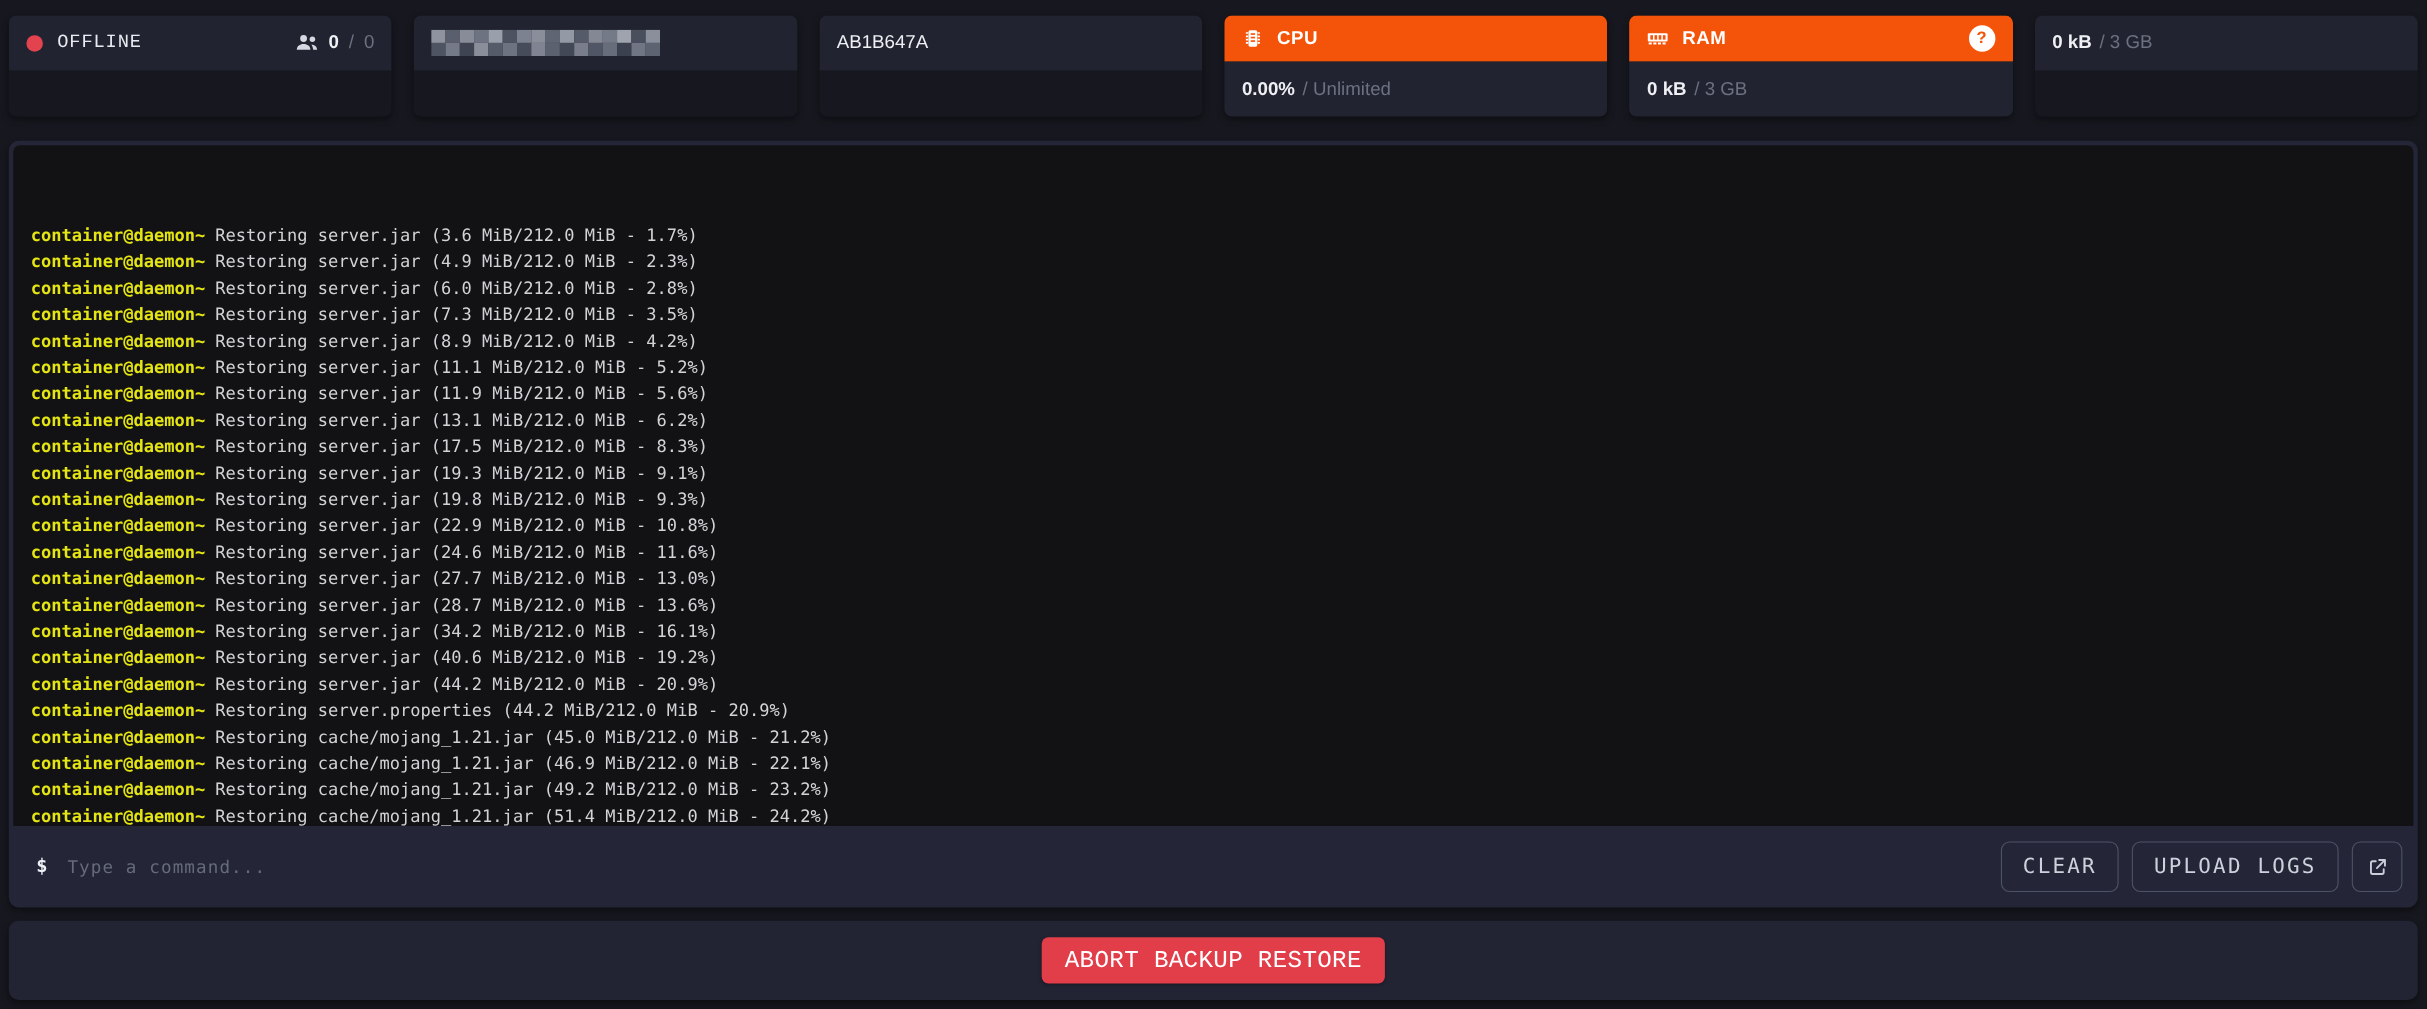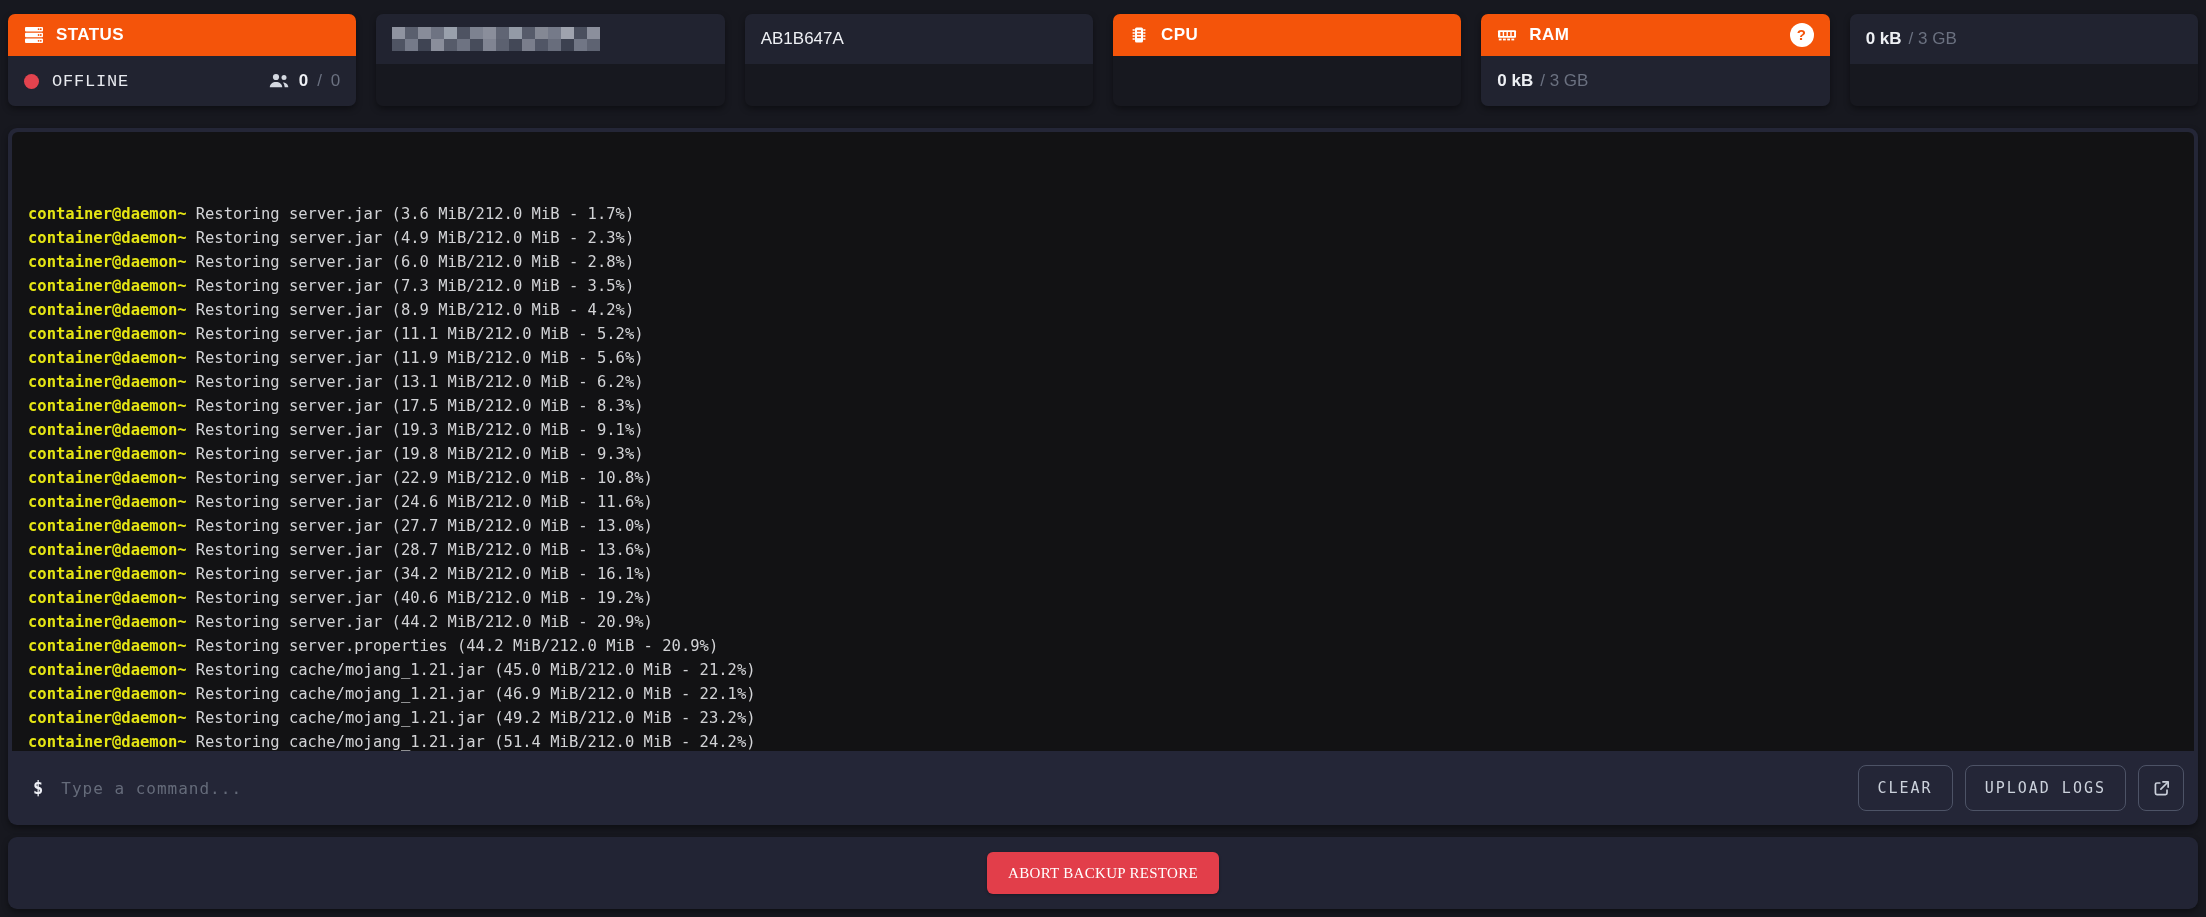--- a/index.html
+++ b/index.html
@@ -70,65 +70,47 @@
     font-family:"DejaVu Sans Mono", monospace;
     color:#eef0f6; font-size:17px; font-weight:700; margin:0 16px 0 7px;
   }
   .cmd-input {
     flex:1; background:transparent; border:none; outline:none;
     font-family:"DejaVu Sans Mono", monospace; font-size:16px; letter-spacing:1px;
     color:#cfd3dc;
   }
   .cmd-input::placeholder { color:#656b7a; opacity:1; }
   .cbtn {
-    font-family:"DejaVu Sans Mono", monospace; font-size:15px; letter-spacing:2px;
+    font-family:"DejaVu Sans Mono", monospace; font-size:19px; letter-spacing:2px;
     color:#ccd2dc; background:transparent;
     border:1px solid #4d5366; border-radius:8px;
     height:46px; padding:0 19px; margin-left:12px; cursor:pointer;
     display:flex; align-items:center; justify-content:center;
   }
   .cbtn.icon-only { width:46px; padding:0; }
   
   .footer-bar {
     margin:12px 8px 8px 8px; height:72px;
     background:#222434; border-radius:9px;
     display:flex; align-items:center; justify-content:center;
     box-shadow:0 3px 6px rgba(0,0,0,.4);
   }
   .abort-btn {
     background:var(--abort); color:#ffffff;
     border:none; border-radius:6px; height:42px; padding:0 21px;
-    font-family:Liberation Serif, serif; font-size:15px; letter-spacing:.3px;
+    font-family:Liberation Mono, monospace; font-size:22px; letter-spacing:.3px;
     cursor:pointer; box-shadow:0 1px 3px rgba(0,0,0,.3);
   }
 </style>
 </head>
 <body>
 
 <div class="cards">
 
   <div class="card">
-    <div class="card-header">
-      <svg viewBox="0 0 20 20" width="20" height="20">
-        <g fill="#fff">
-          <rect x="1" y="2" width="18" height="4.4" rx="1"></rect>
-          <rect x="1" y="7.8" width="18" height="4.4" rx="1"></rect>
-          <rect x="1" y="13.6" width="18" height="4.4" rx="1"></rect>
-        </g>
-        <g fill="#f4540a">
-          <circle cx="14.6" cy="4.2" r="0.9"></circle>
-            <circle cx="16.8" cy="4.2" r="0.9"></circle>
-          <circle cx="14.6" cy="10" r="0.9"></circle>
-            <circle cx="16.8" cy="10" r="0.9"></circle>
-          <circle cx="14.6" cy="15.8" r="0.9"></circle>
-            <circle cx="16.8" cy="15.8" r="0.9"></circle>
-        </g>
-      </svg>
-      <span>STATUS</span>
-    </div>
     <div class="card-body">
       <span class="offline-dot"></span>
       <span class="state-label">OFFLINE</span>
       <span class="players">
         <svg viewBox="0 0 22 16" width="22" height="16" fill="#d4d8e0">
           <circle cx="8" cy="4" r="3.1"></circle>
           <path d="M1.8 14.2c0-3.2 2.8-5.2 6.2-5.2s6.2 2 6.2 5.2z"></path>
           <circle cx="16" cy="4.6" r="2.5"></circle>
           <path d="M15 9.4c3 .1 5.3 2 5.3 4.8h-3.6c-.2-2-.8-3.6-1.7-4.8z"></path>
         </svg>
@@ -192,20 +174,24 @@
           <path d="M3.6 5h2.2M3.6 8h2.2M3.6 11h2.2M3.6 14h2.2M14.2 5h2.2M14.2 8h2.2M14.2 11h2.2M14.2 14h2.2"></path>
         </g>
         <g fill="#f4540a">
           <rect x="8" y="5.2" width="4" height="1.5"></rect>
           <rect x="8" y="8.4" width="4" height="1.5"></rect>
           <rect x="8" y="11.6" width="4" height="1.5"></rect>
         </g>
       </svg>
       <span>CPU</span>
     </div>
+    <div class="card-body">
+      <span class="bold">0.00%</span>
+      <span class="limit">/ Unlimited</span>
+    </div>
   </div>
 
   <div class="card">
     <div class="card-header">
       <svg viewBox="0 0 20 20" width="20" height="20">
         <rect x="1" y="5.2" width="18" height="7.6" rx="1" fill="#fff"></rect>
         <g fill="#f4540a">
           <rect x="3.3" y="7" width="2.4" height="4"></rect>
           <rect x="7.1" y="7" width="2.4" height="4"></rect>
           <rect x="10.9" y="7" width="2.4" height="4"></rect>

